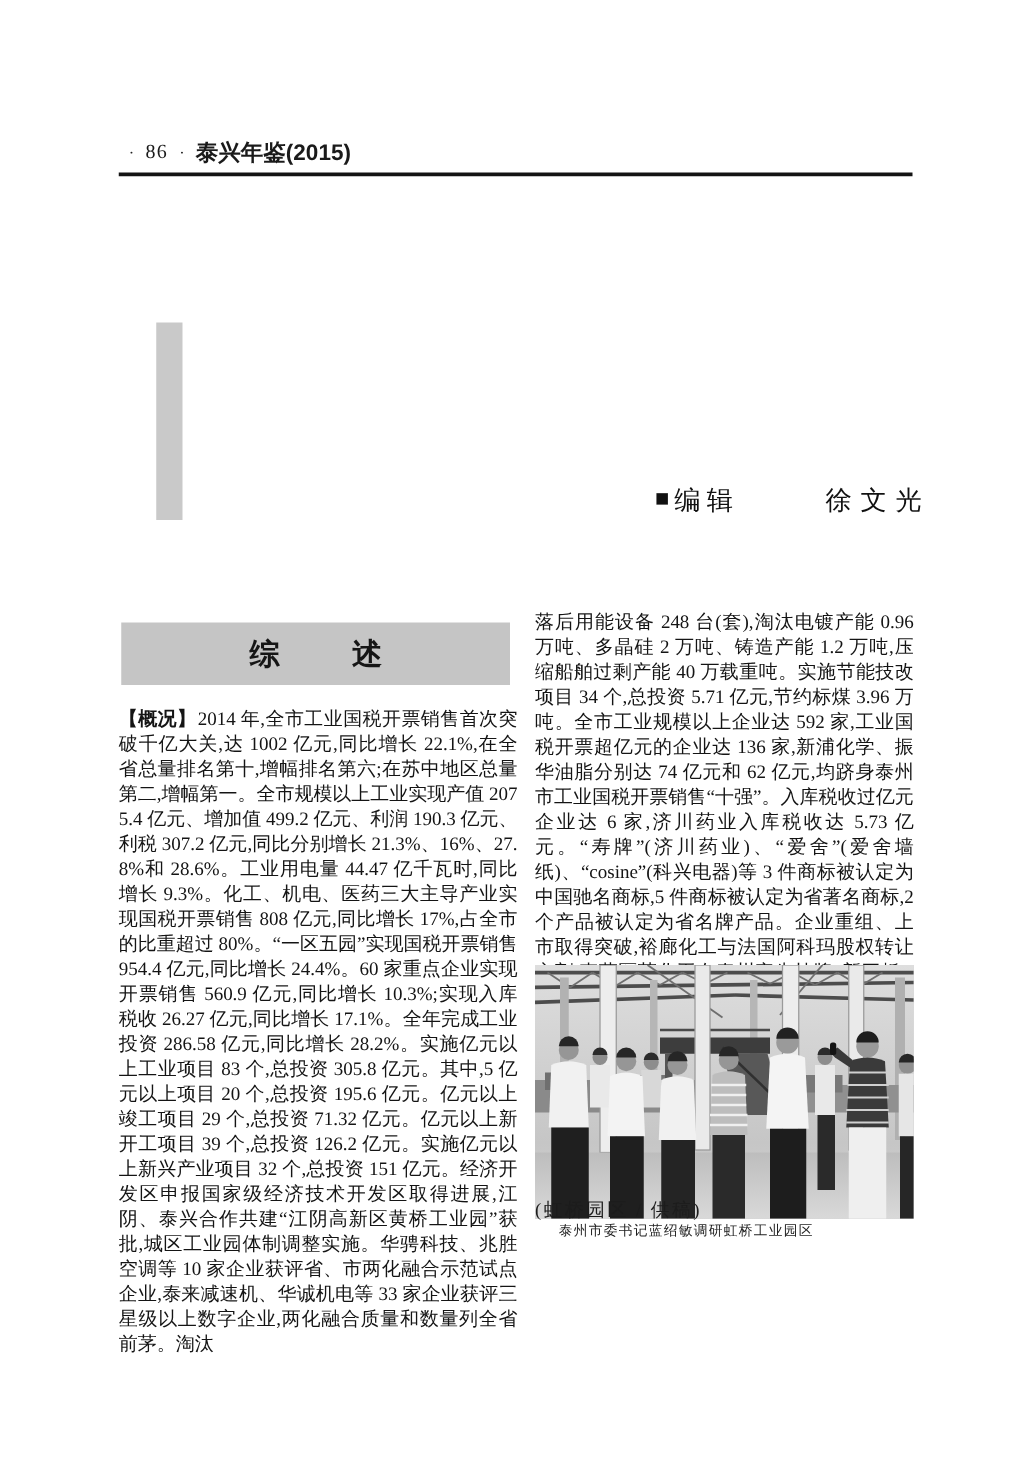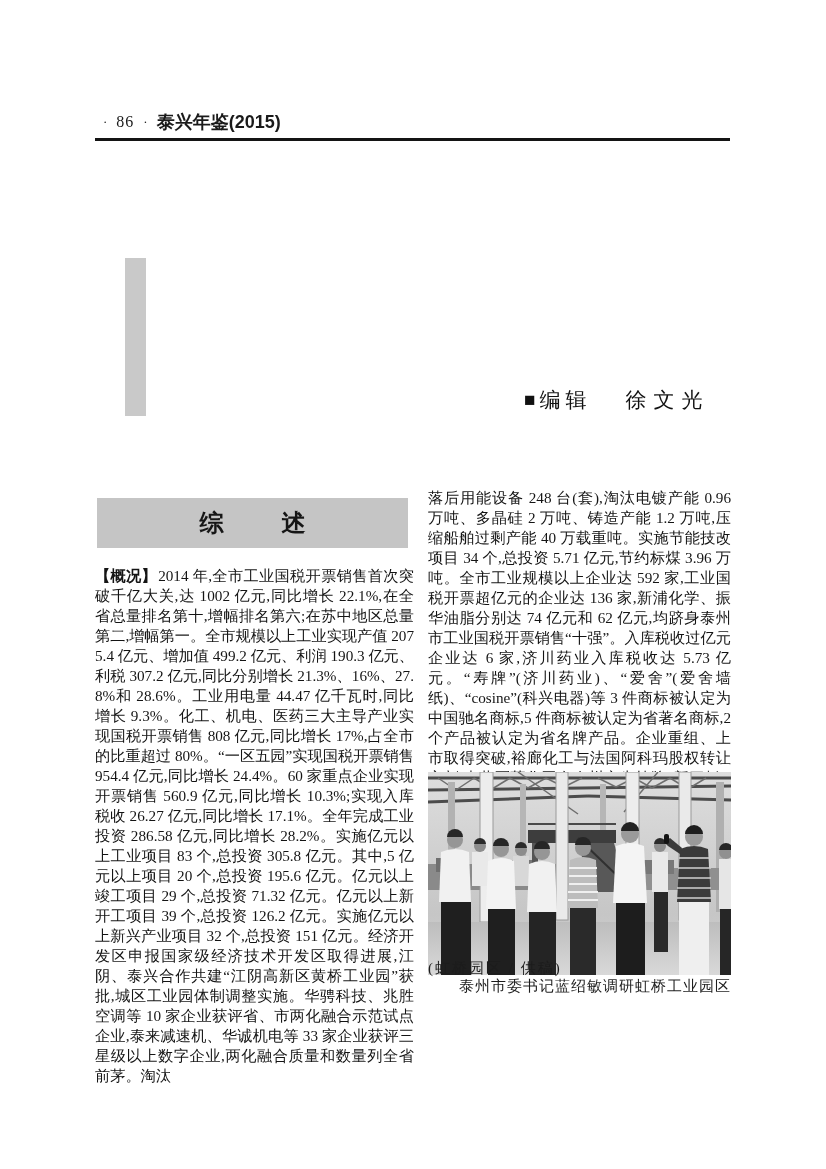--- a/index.html
+++ b/index.html
@@ -26,22 +26,22 @@
   .chapter-title {
     position:absolute; left:172px; top:222px; font-size:72px; font-weight:bold;
     color:#0d0d0d; line-height:1; white-space:nowrap;
   }
   .chapter-title .t1 { margin-right:48px; }
   .editor-line {
     position:absolute; left:524px; top:386px; font-size:21px; color:#111;
     display:flex; align-items:center; white-space:nowrap;
   }
   .editor-line .marker { font-size:19px; margin-right:4px; }
-  .editor-line .ed-label { letter-spacing:5px; margin-right:34px; }
-  .editor-line .ed-name { letter-spacing:7px; }
+  .editor-line .ed-label { letter-spacing:5px; margin-right:24px; }
+  .editor-line .ed-name { letter-spacing:7px;margin-left:45px; }
 
   
   .section-box {
     position:absolute; left:97px; top:498px; width:311px; height:50px;
     background:#c5c5c5; display:flex; align-items:center; justify-content:center;
     gap:58px; font-size:24px; font-weight:bold; color:#161616;
   }
 
   
   .body-col {
@@ -53,21 +53,21 @@
   .lead-label {
     font-family:"Liberation Sans","DejaVu Sans",sans-serif;
     font-weight:bold; margin-right:1px;
   }
 
   
   .photo-frame { position:absolute; left:428px; top:772px; width:303px; height:203px; background:#cfcfcf; }
   .photo-frame svg { display:block; }
   .photo-caption {
     position:absolute; left:447px; top:977px; width:284px;
-    font-size:15px; letter-spacing:1px; color:#1c1c1c;text-align:right;
+    font-size:11px; letter-spacing:1px; color:#1c1c1c;
   }
   .photo-credit {
     position:absolute; left:428px; top:959px; width:302px; text-align:left;
     font-size:15px; letter-spacing:2px; color:#1c1c1c;
   }
 </style>
 </head>
 <body>
 
 <div class="page">

